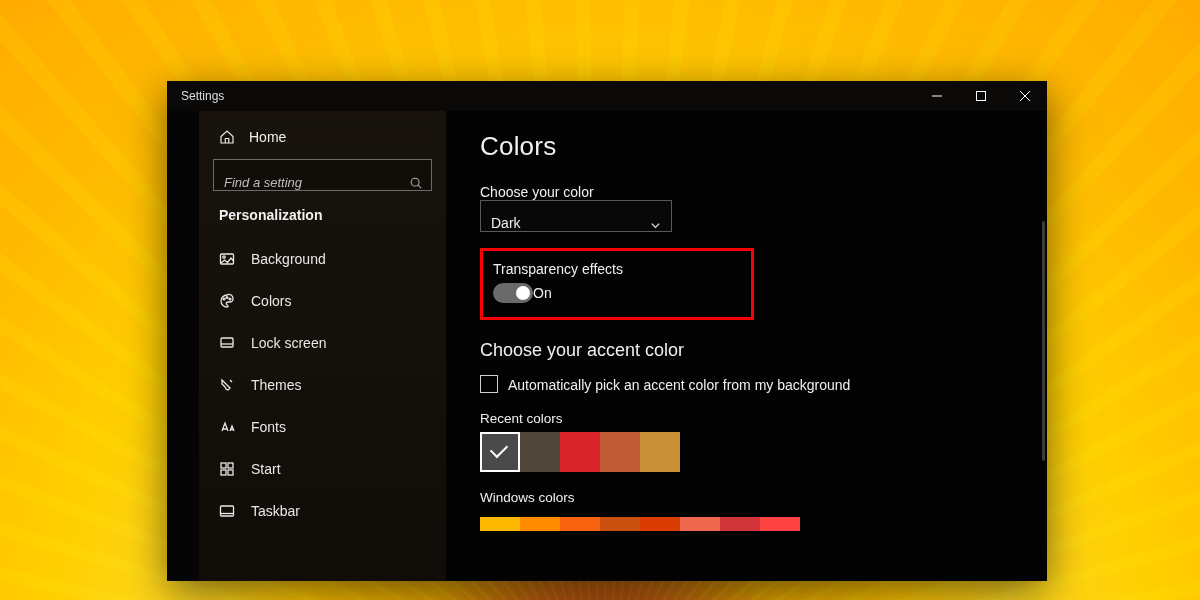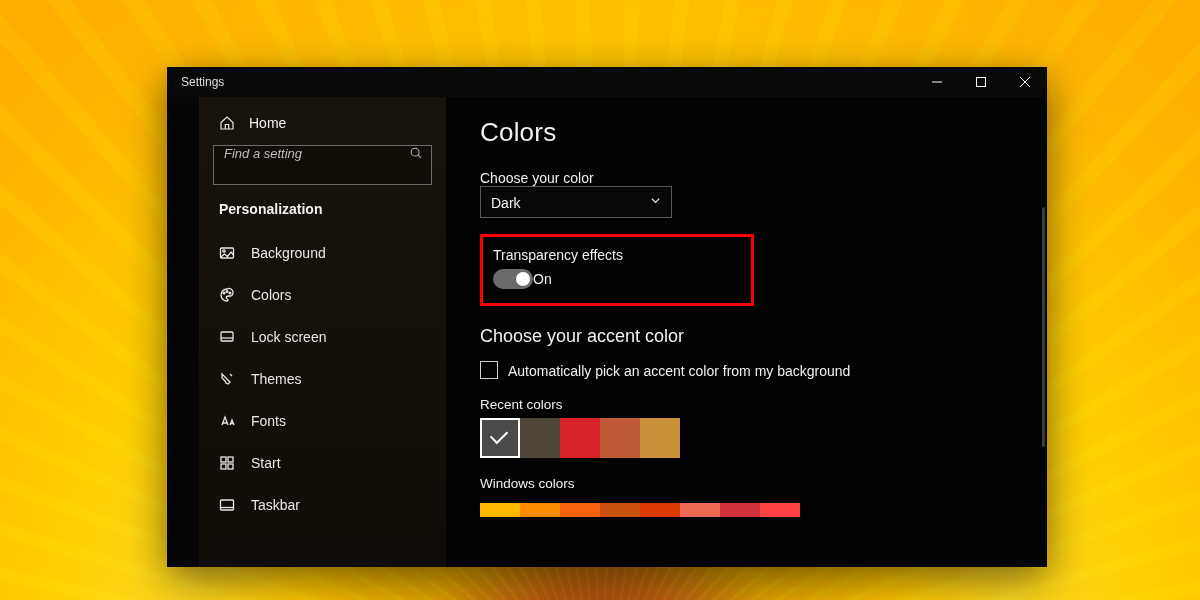--- a/index.html
+++ b/index.html
@@ -10,21 +10,21 @@
       radial-gradient(circle at 50% 120%, #3a1a00 0%, #8a3a10 8%, #b8590f 14%, #e5a500 22%, #ffc400 34%, #ffd820 46%, #ffcf00 60%, #ffba00 80%, #ffab00 100%);
     position: relative;
   }
   .rays::before {
     content:""; position:absolute; inset:0;
     background: repeating-conic-gradient(from -90deg at 50% 118%,
       rgba(255,255,255,0.10) 0deg 1.2deg, rgba(0,0,0,0) 1.2deg 4deg);
     mix-blend-mode: overlay;
   }
   .window {
-    position: absolute; left: 167px; top: 67px; width: 880px; height: 500px;
+    position: absolute; left: 167px; top: 81px; width: 880px; height: 500px;
     background: #050505; color: #f0f0f0;
     box-shadow: 0 12px 40px rgba(0,0,0,0.55);
     display: flex; flex-direction: column;
   }
   .titlebar {
     height: 30px; display:flex; align-items:center; justify-content:space-between;
     padding: 0 0 0 14px; font-size: 12px; color: #e8e8e8;
     background: rgba(60,50,30,0.10);
   }
   .titlebar .title { opacity: .95; }
@@ -33,21 +33,21 @@
   .win-btn svg { width: 10px; height: 10px; stroke:#fff; stroke-width:1; fill:none; }
   .body { flex:1; display:flex; min-height:0; }
   .sidebar {
     width: 247px; padding: 10px 14px 0 14px;
     background: linear-gradient(180deg, rgba(100,80,40,0.20), rgba(60,45,20,0.20));
     display:flex; flex-direction:column; font-size: 14px; margin-left: 32px;
   }
   .home { display:flex; align-items:center; gap:14px; padding: 8px 6px 14px 6px; font-size: 14px; }
   .home .icon { width:16px; height:16px; }
   .search {
-    display:flex; align-items:flex-start; height: 40px;
+    display:flex; align-items:flex-end; height: 32px;
     border: 1px solid #6b6b6b; padding: 0 8px 0 10px; color:#bdbdbd;
     background: rgba(0,0,0,0.25);
   }
   .search input {
     flex:1; background:transparent; border:none; outline:none;
     color:#e6e6e6; font-size: 13px; font-style: italic;
   }
   .search input::placeholder { color:#bdbdbd; font-style: italic; }
   .search .icon { width:14px; height:14px; opacity:.85; }
   .side-heading { font-weight:600; font-size: 14px; padding: 16px 6px 10px 6px; }
@@ -61,22 +61,22 @@
   .content {
     flex:1; position:relative; padding: 14px 46px 0 34px;
     overflow:hidden; background:#030303;
   }
   .scroll-track { position:absolute; right:2px; top:110px; width:3px; height:240px;
     background:#3b3b3b; border-radius:2px; }
   .h1 { font-size: 26px; font-weight:350; letter-spacing:.2px; margin: 6px 0 22px 0; }
   .label { font-size: 14px; color:#f0f0f0; }
   .dropdown {
     width: 192px; height: 32px; border:1px solid #5a5a5a;
-    display:flex; align-items:flex-start; justify-content:space-between;
-    padding: 8px 10px; font-size: 14px; background:#080808;
+    display:flex; align-items:flex-end; justify-content:space-between;
+    padding: 0 10px; font-size: 14px; background:#080808;
   }
   .chev { width:11px;height:11px; }
   .chev polyline { stroke:#e8e8e8; stroke-width:1.4; fill:none; }
   .callout {
     margin-top: 16px; border: 3px solid #ff0000;
     padding: 10px 2px 14px 10px; width: 274px;
   }
   .toggle-row { display:flex; align-items:center; gap:0; margin-top:6px; }
   .toggle {
     width: 40px; height: 20px; border-radius: 10px; background:#6a6a6a;

